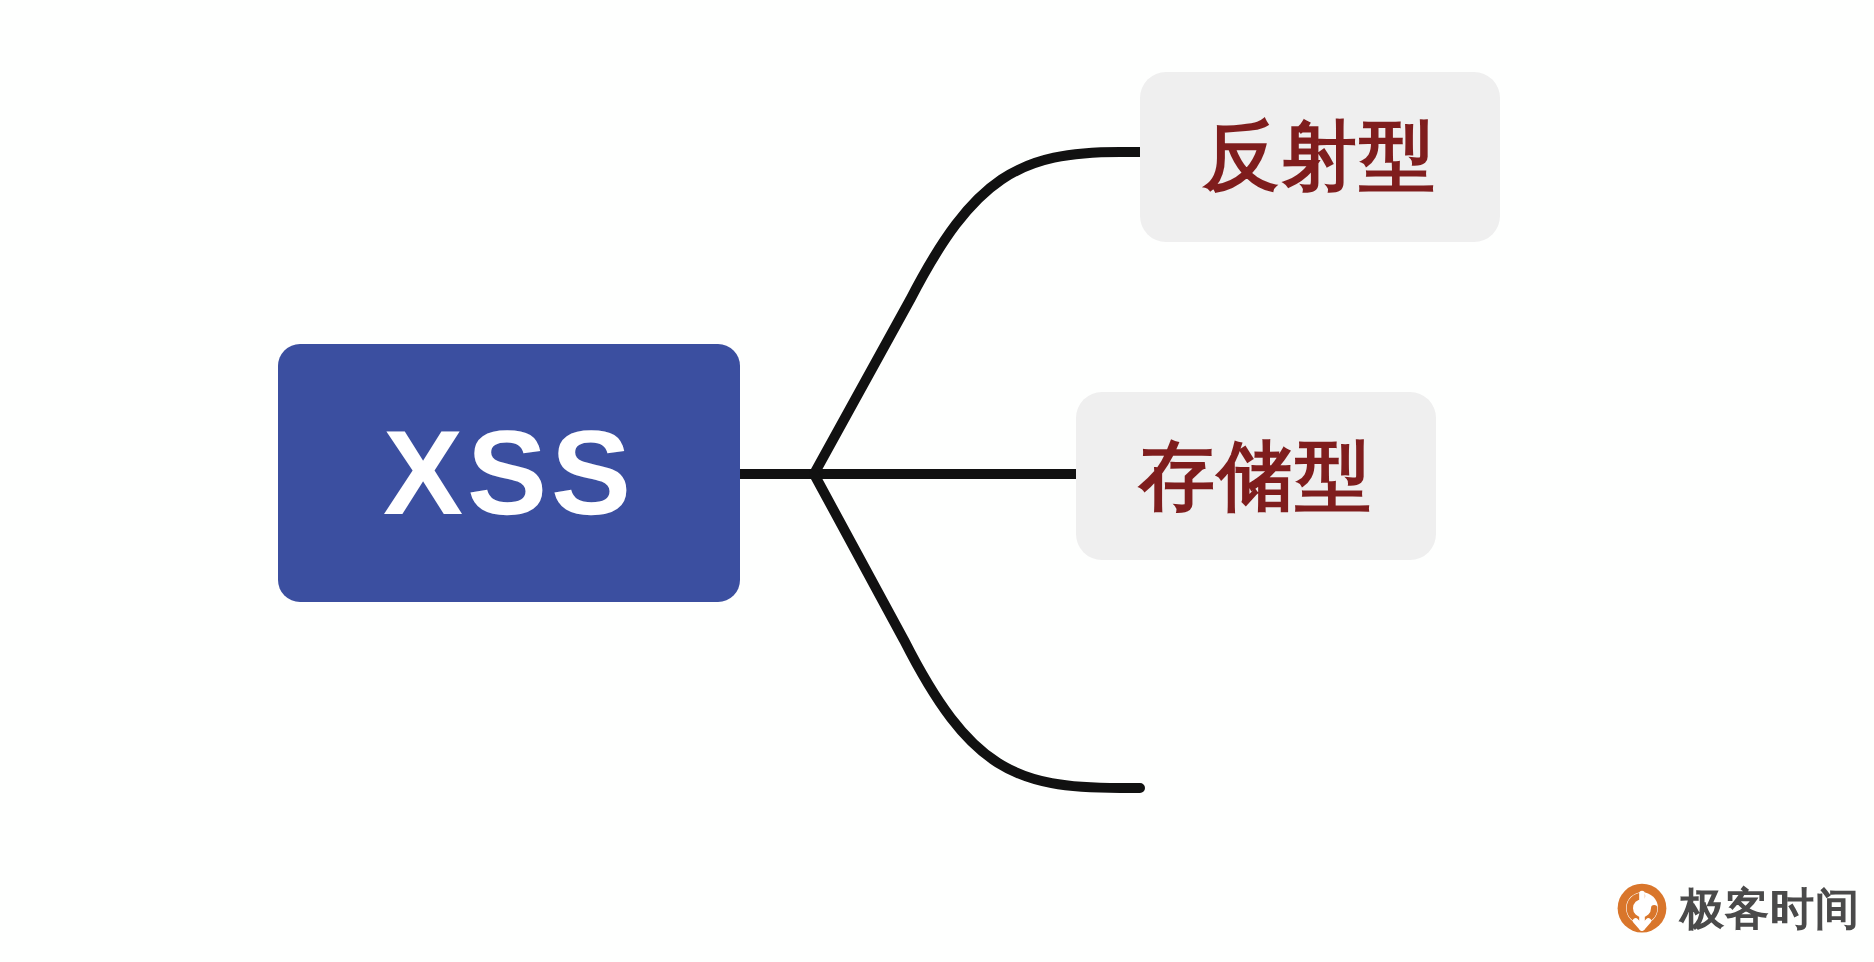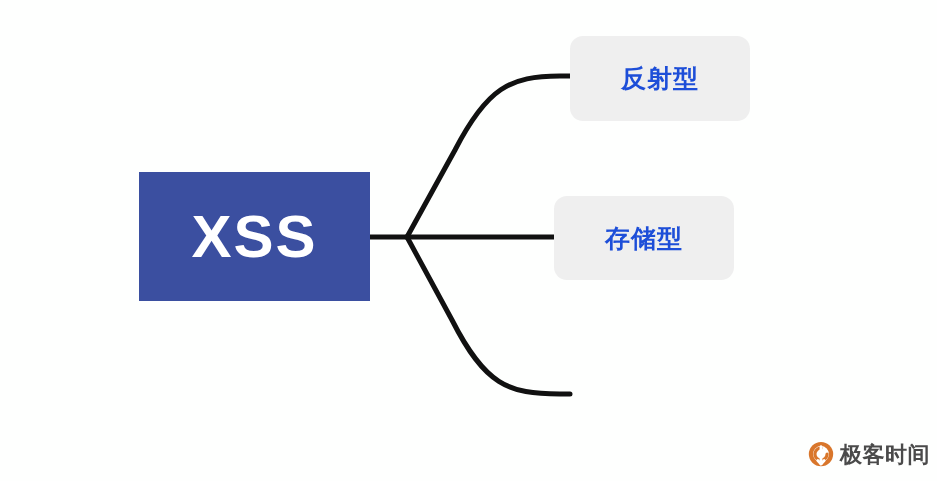--- a/index.html
+++ b/index.html
@@ -32,36 +32,36 @@
     justify-content: center;
     box-sizing: border-box;
     user-select: none;
   }
   .node-root {
     left: 139px;
     top: 172px;
     width: 231px;
     height: 129px;
     background: #3b4fa0;
-    border-radius: 0;
+    border-radius: 11px;
     color: #ffffff;
     font-size: 60px;
     font-weight: bold;
     letter-spacing: 2px;
   }
   .node-leaf {
     background: #efefef;
     border-radius: 13px;
-    color: #1d4ed8;
-    font-size: 25px;
+    color: #7f1d1d;
+    font-size: 38px;
     font-weight: bold;
     letter-spacing: 1px;
   }
   .leaf-1 { left: 570px; top: 36px;  width: 180px; height: 85px; }
-  .leaf-2 { left: 554px; top: 196px; width: 180px; height: 84px; }
+  .leaf-2 { left: 538px; top: 196px; width: 180px; height: 84px; }
   .leaf-3 { left: 570px; top: 353px; width: 195px; height: 84px; }
 
   #logo {
     position: absolute;
     left: 806px;
     top: 440px;
     display: flex;
     align-items: center;
     gap: 4px;
   }

